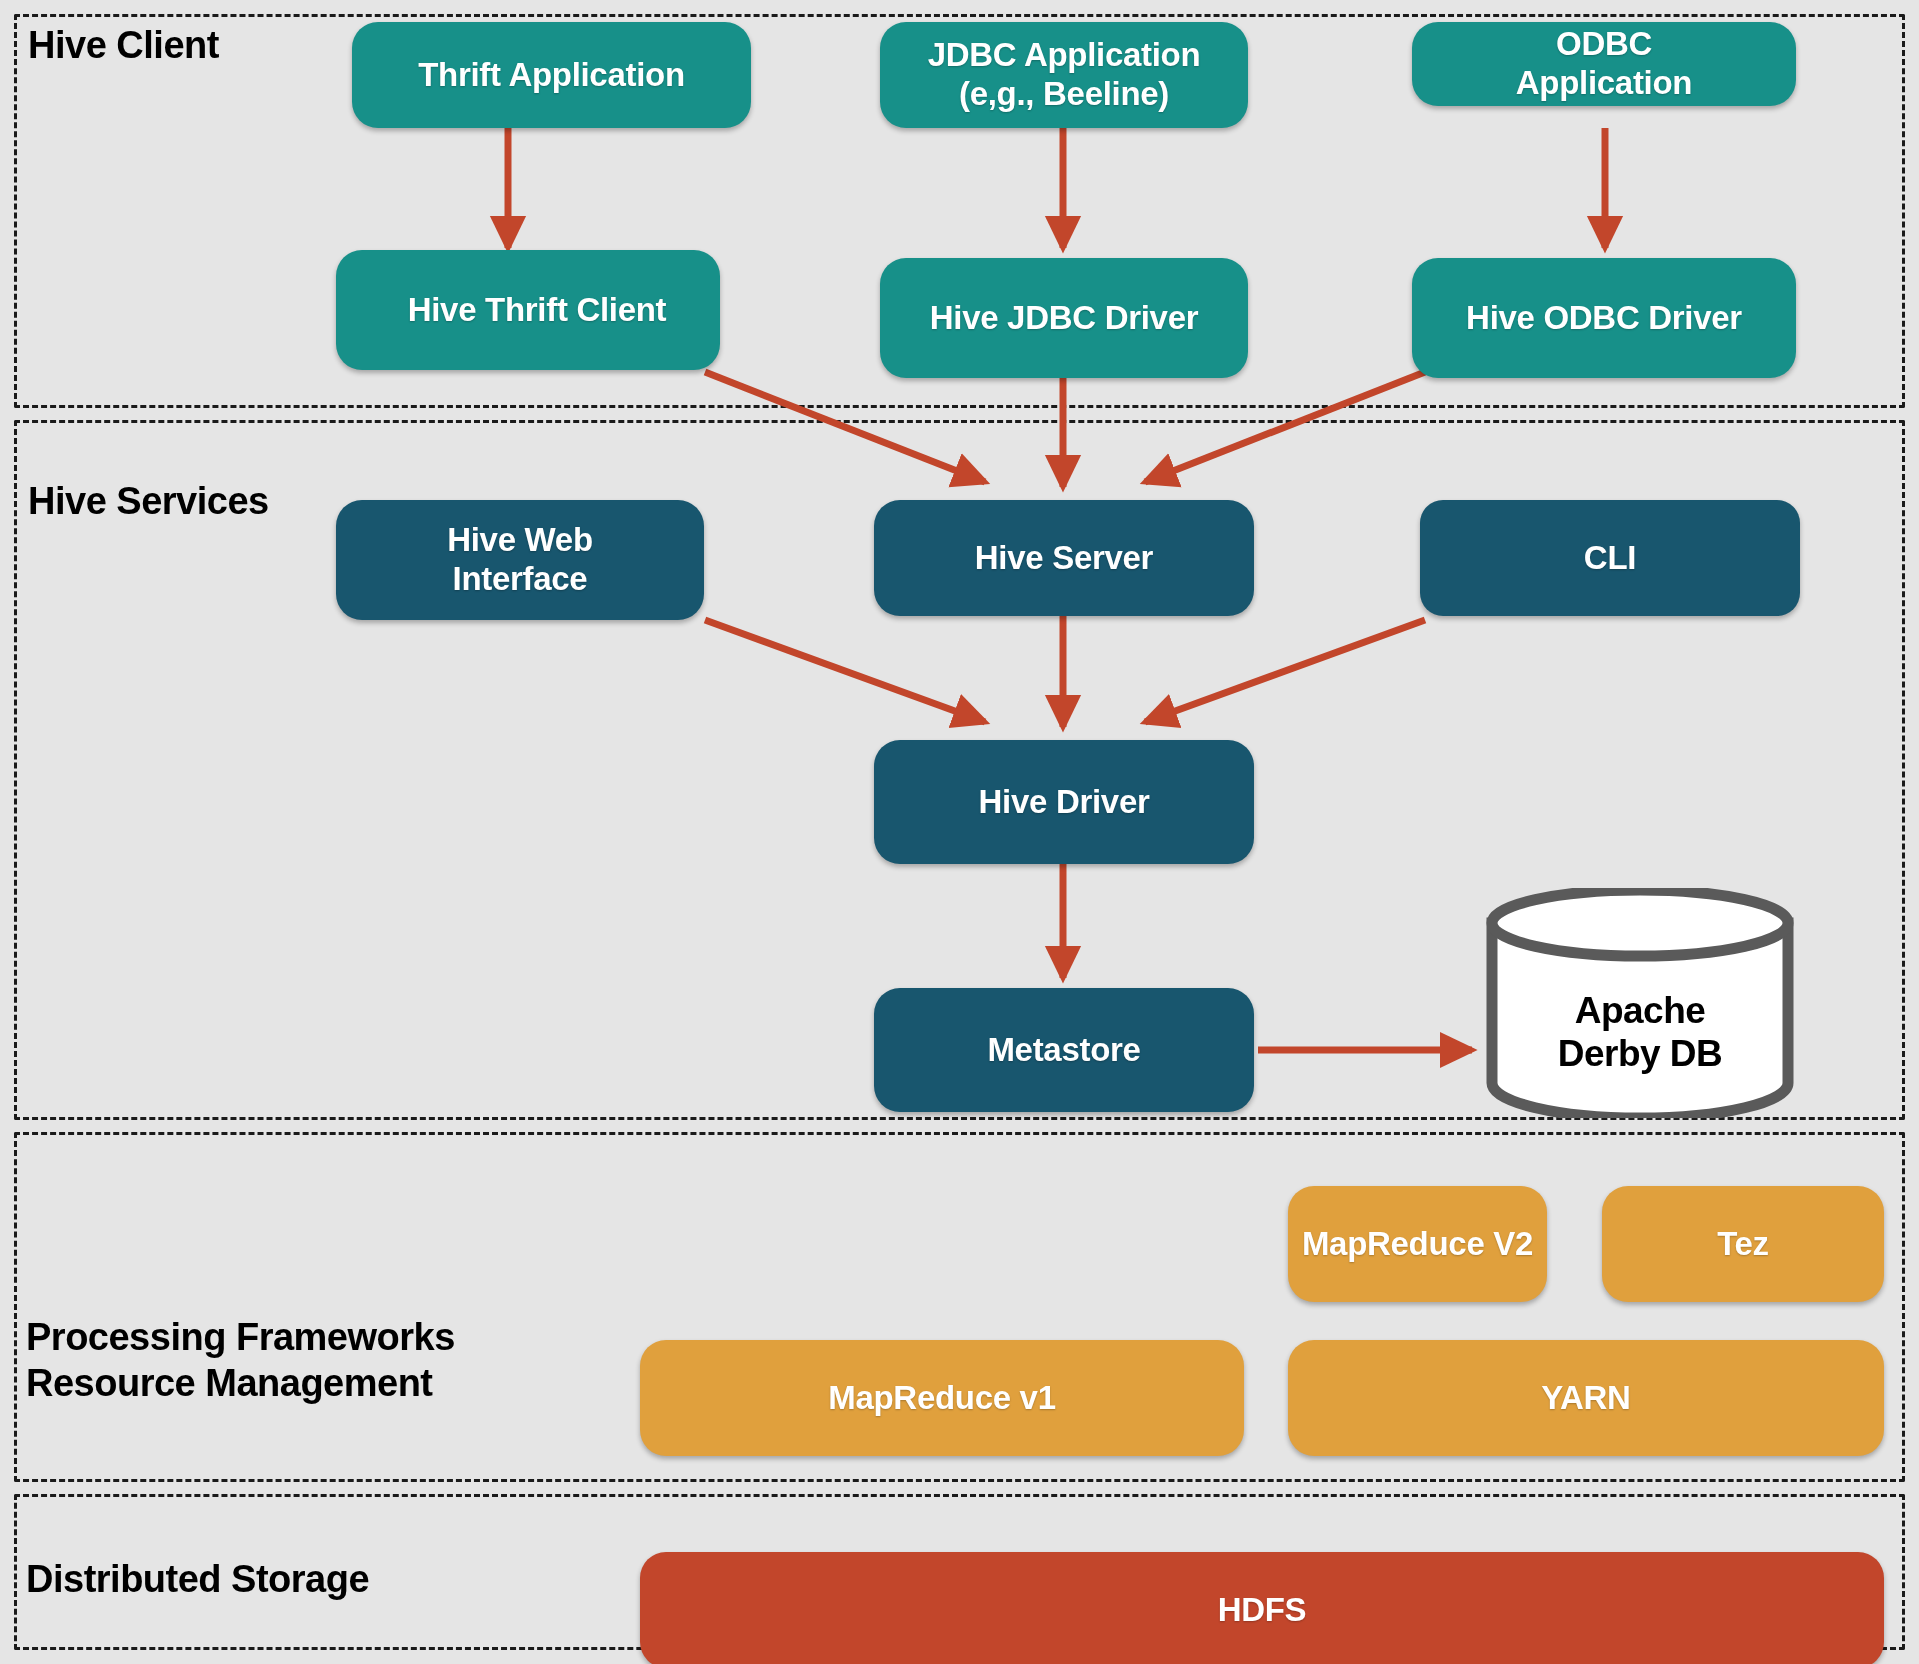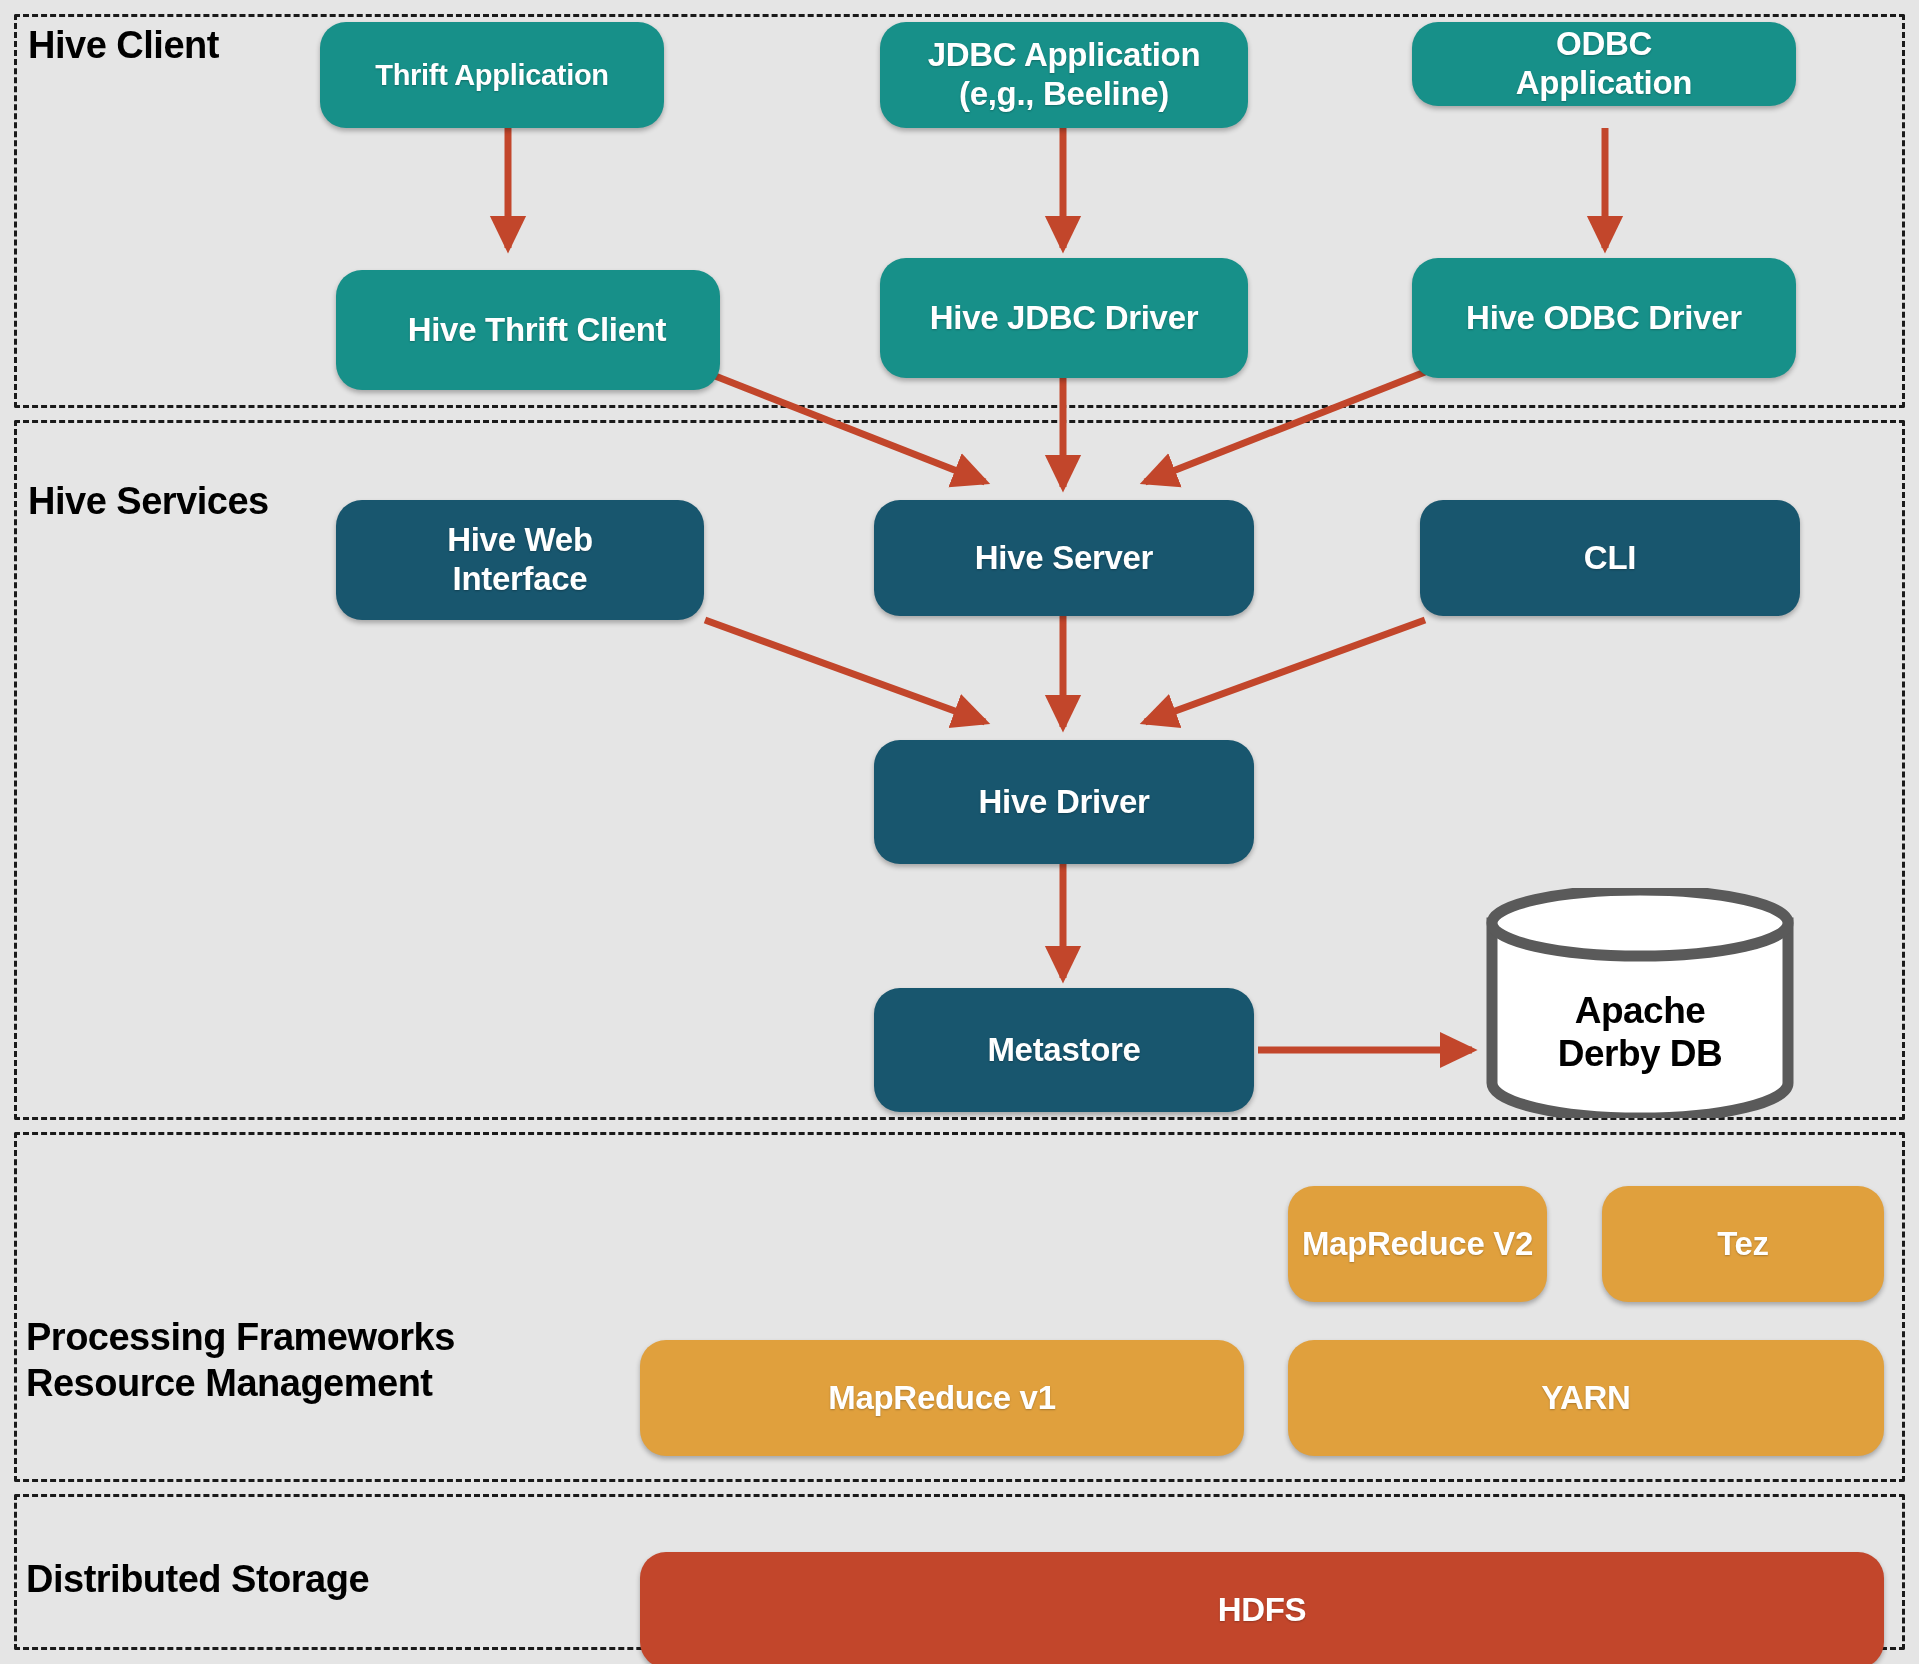--- a/index.html
+++ b/index.html
@@ -125,29 +125,29 @@
       <line x1="1063" y1="612" x2="1063" y2="727"></line>
 
       <line x1="1425" y1="620" x2="1145" y2="722"></line>
 
       <line x1="1063" y1="862" x2="1063" y2="978"></line>
 
       <line x1="1258" y1="1050" x2="1472" y2="1050"></line>
     </g>
   </svg>
 
-  <div class="node teal" style="left:320px; top:22px; width:344px; height:106px; font-size:29px;">Thrift Application</div>
+  <div class="node teal" style="left:352px; top:22px; width:399px; height:106px; font-size:33px;">Thrift Application</div>
 
   <div class="node teal" style="left:880px; top:22px; width:368px; height:106px; font-size:33px;">JDBC Application
 (e,g., Beeline)</div>
 
   <div class="node teal" style="left:1412px; top:22px; width:384px; height:84px; font-size:33px;">ODBC
 Application</div>
 
-  <div class="node teal" style="left:336px; top:270px; width:384px; height:120px; font-size:33px;padding-left:28px;">Hive Thrift Client</div>
+  <div class="node teal" style="left:336px; top:250px; width:384px; height:120px; font-size:33px;padding-left:28px;">Hive Thrift Client</div>
 
   <div class="node teal" style="left:880px; top:258px; width:368px; height:120px; font-size:33px;">Hive JDBC Driver</div>
 
   <div class="node teal" style="left:1412px; top:258px; width:384px; height:120px; font-size:33px;">Hive ODBC Driver</div>
 
   <div class="node navy" style="left:336px; top:500px; width:368px; height:120px; font-size:33px;">Hive Web
 Interface</div>
 
   <div class="node navy" style="left:874px; top:500px; width:380px; height:116px; font-size:33px;">Hive Server</div>
 

